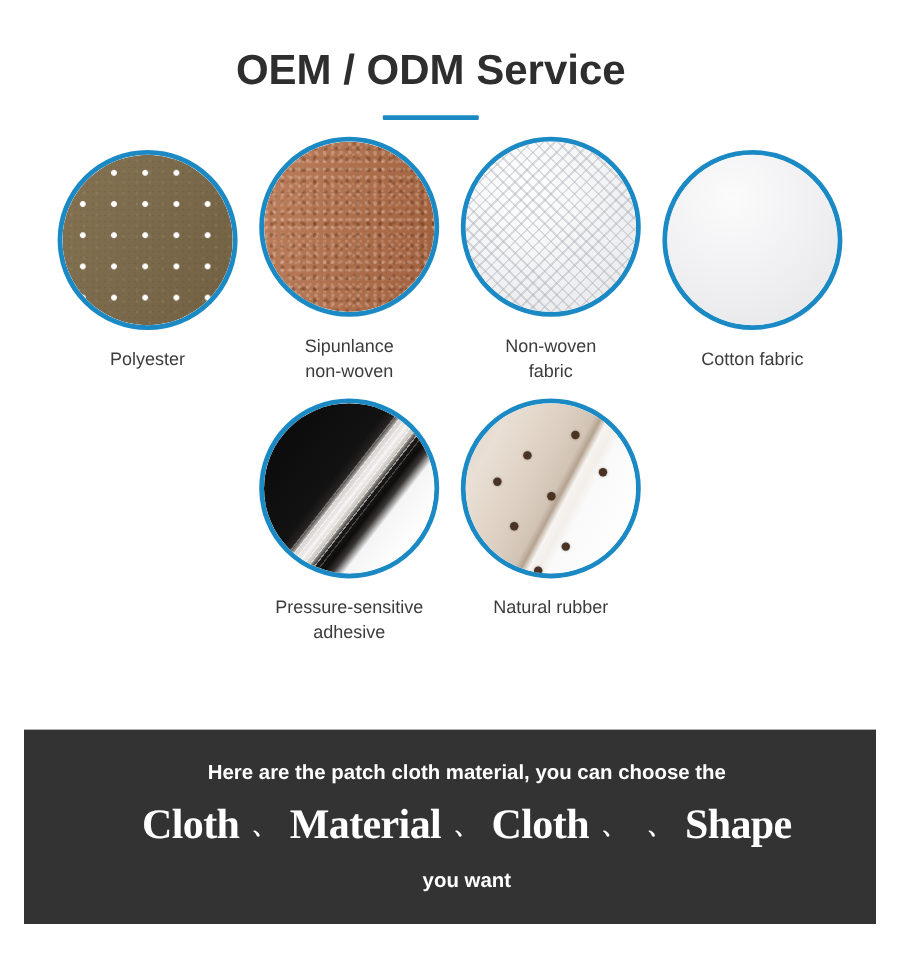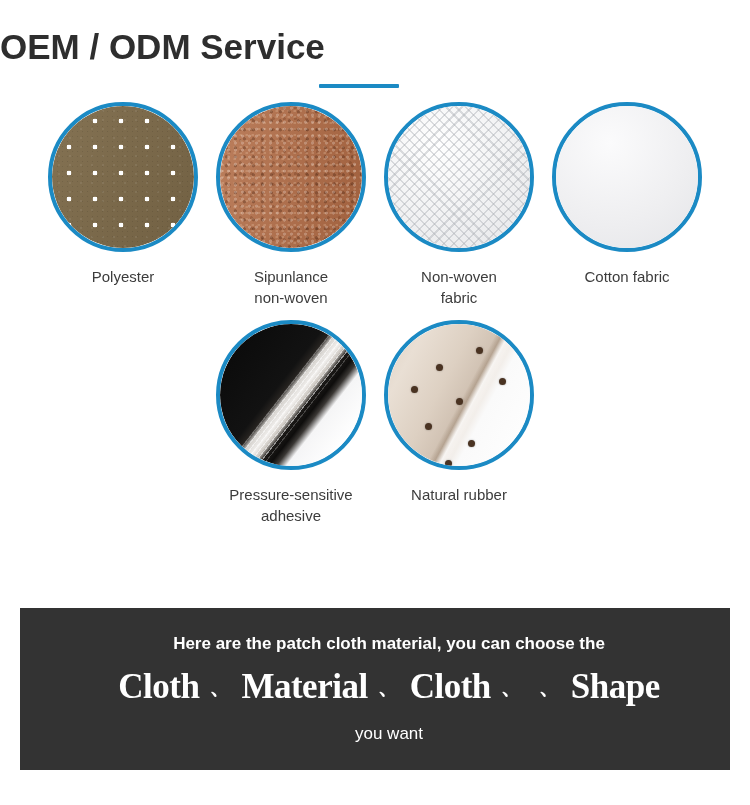--- a/index.html
+++ b/index.html
@@ -11,22 +11,22 @@
     height: 805px;
     background: #ffffff;
     font-family: "Liberation Sans", sans-serif;
     overflow: hidden;
     position: relative;
   }
 
   
   .header {
     width: 718px;
-    padding-top: 26px;
-    text-align: left;
+    padding-top: 38px;
+    text-align: center;
   }
   .page-title {
     font-size: 35px;
     font-weight: bold;
     color: #2e2e2e;
     letter-spacing: 0px;
     line-height: 42px;
     margin: 0;
   }
   .title-underline {
@@ -40,21 +40,21 @@
   
   .materials {
     position: relative;
     width: 750px;
   }
   .mat-row {
     display: flex;
     justify-content: center;
     align-items: flex-start;
   }
-  .mat-row-1 { margin-top: 14px; }
+  .mat-row-1 { margin-top: 14px; align-items: center; }
   .mat-row-2 { margin-top: 12px; }
 
   .mat-cell {
     width: 168px;
     display: flex;
     flex-direction: column;
     align-items: center;
   }
 
   .swatch-wrap {
@@ -227,21 +227,21 @@
     font-weight: bold;
     line-height: 40px;
     padding: 0 8px;
     position: relative;
     top: -4px;
   }
   .banner-line-bot {
     margin-top: 12px;
     color: #ffffff;
     font-size: 17px;
-    font-weight: normal;
+    font-weight: bold;
     line-height: 22px;
     text-align: center;
   }
 </style>
 </head>
 <body>
 
 <div class="header">
   <div class="page-title">OEM / ODM Service</div>
   <div class="title-underline"></div>

